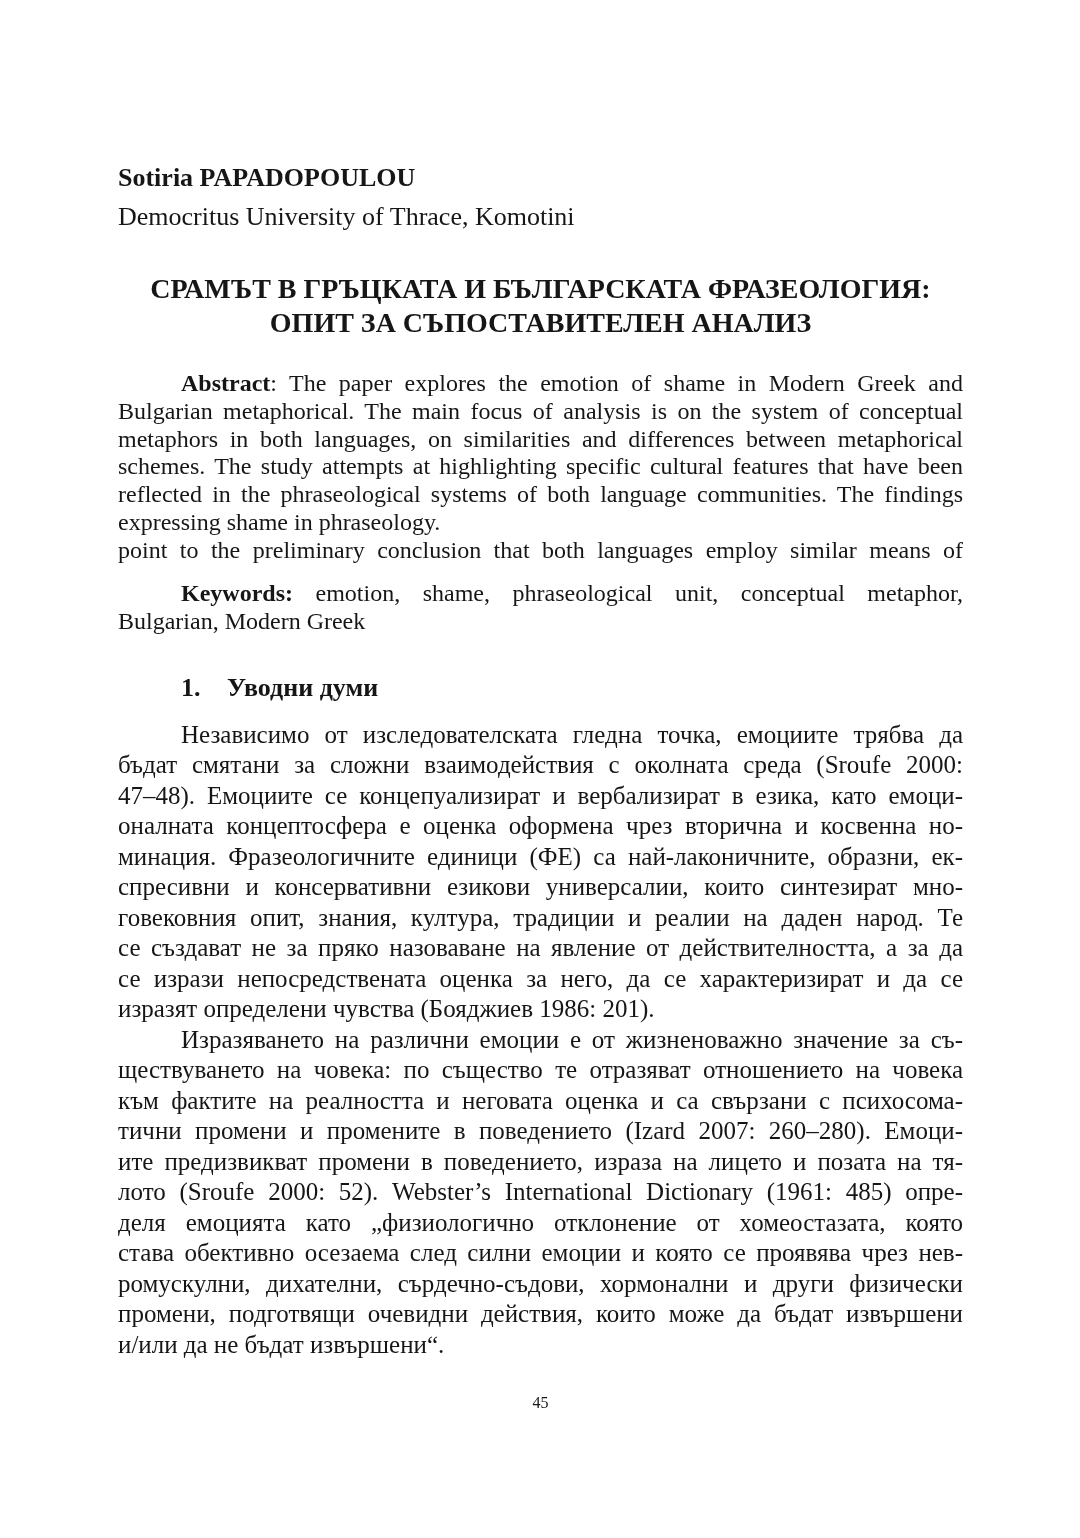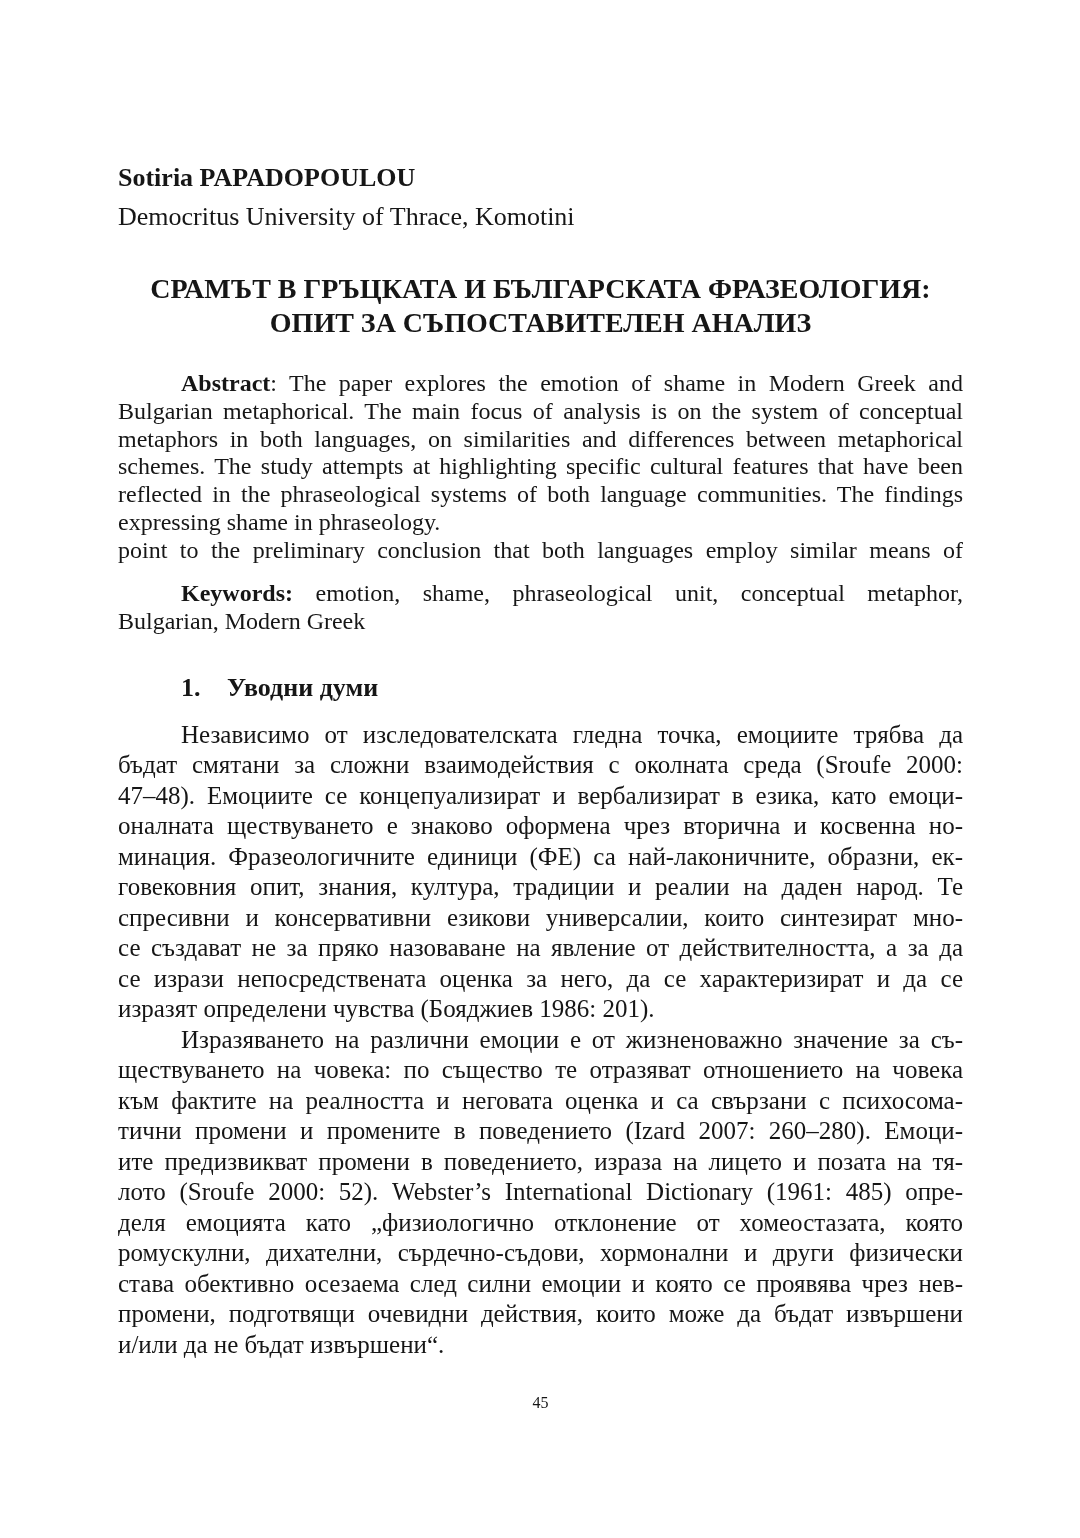--- a/index.html
+++ b/index.html
@@ -70,38 +70,38 @@
     </div>
 
   <div class="section-heading">
     <span class="section-number">1.</span><span>Уводни думи</span>
   </div>
 
   <div class="body-text">
       <div class="line indent">Независимо от изследователската гледна точка, емоциите трябва да</div>
       <div class="line">бъдат смятани за сложни взаимодействия с околната среда (Sroufe 2000:</div>
       <div class="line">47–48). Емоциите се концепуализират и вербализират в езика, като емоци-</div>
-      <div class="line">оналната ществуването е знаково оформена чрез вторична и косвенна но-</div>
+      <div class="line">оналната концептосфера е оценка оформена чрез вторична и косвенна но-</div>
       <div class="line">минация. Фразеологичните единици (ФЕ) са най-лаконичните, образни, ек-</div>
+      <div class="line">спресивни и консервативни езикови универсалии, които синтезират мно-</div>
       <div class="line">говековния опит, знания, култура, традиции и реалии на даден народ. Те</div>
-      <div class="line">спресивни и консервативни езикови универсалии, които синтезират мно-</div>
       <div class="line">се създават не за пряко назоваване на явление от действителността, а за да</div>
       <div class="line">се изрази непосредствената оценка за него, да се характеризират и да се</div>
       <div class="line last">изразят определени чувства (Бояджиев 1986: 201).</div>
     </div>
 
   <div class="body-text cont">
       <div class="line indent">Изразяването на различни емоции е от жизненоважно значение за съ-</div>
       <div class="line">ществуването на човека: по същество те отразяват отношението на човека</div>
       <div class="line">към фактите на реалността и неговата оценка и са свързани с психосома-</div>
       <div class="line">тични промени и промените в поведението (Izard 2007: 260–280). Емоци-</div>
       <div class="line">ите предизвикват промени в поведението, израза на лицето и позата на тя-</div>
       <div class="line">лото (Sroufe 2000: 52). Webster’s International Dictionary (1961: 485) опре-</div>
       <div class="line">деля емоцията като „физиологично отклонение от хомеостазата, която</div>
+      <div class="line">става обективно осезаема след силни емоции и която се проявява чрез нев-</div>
       <div class="line">ромускулни, дихателни, сърдечно-съдови, хормонални и други физически</div>
-      <div class="line">става обективно осезаема след силни емоции и която се проявява чрез нев-</div>
       <div class="line">промени, подготвящи очевидни действия, които може да бъдат извършени</div>
       <div class="line last">и/или да не бъдат извършени“.</div>
     </div>
 
   <div class="page-number">45</div>
 
 </div>
 
 </body></html>

